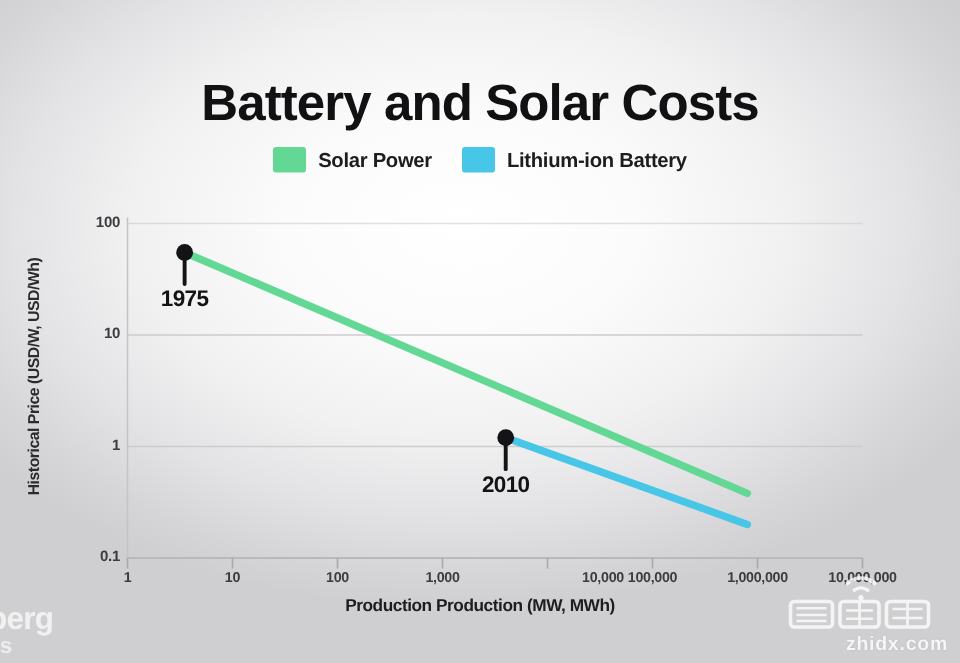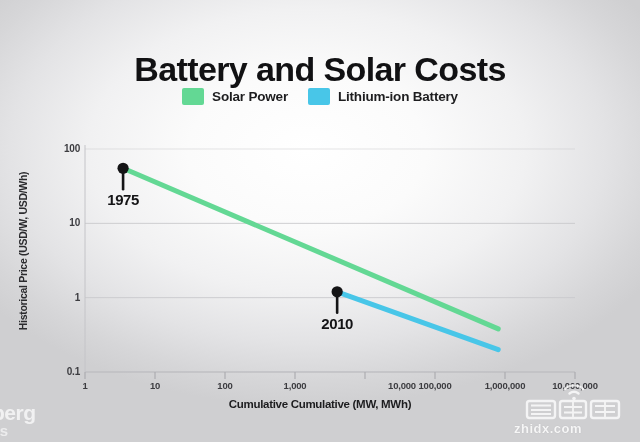--- a/index.html
+++ b/index.html
@@ -39,21 +39,21 @@
     font-weight: bold;
     letter-spacing: -0.6px;
     color: #111113;
     white-space: nowrap;
   }
 
   
   #legend {
     position: absolute;
     left: 0;
-    top: 88px;
+    top: 98px;
     width: 640px;
     display: flex;
     justify-content: center;
     gap: 20px;
   }
   .legend-item {
     display: flex;
     align-items: center;
     gap: 8px;
   }
@@ -172,21 +172,21 @@
     display: block;
     font-size: 15px;
     opacity: 0.85;
   }
 
   #watermark-right {
     position: absolute;
     right: 8px;
     bottom: 6px;
     width: 118px;
-    text-align: left;
+    text-align: right;
     opacity: 0.82;
   }
   #wm-logo-mark {
     display: block;
     margin: 0 auto;
   }
   #watermark-right .wm-domain {
     display: block;
     margin-top: 1px;
     font-size: 13px;
@@ -259,21 +259,21 @@
       <div class="x-tick-label" style="left: 155px;">10</div>
       <div class="x-tick-label" style="left: 225px;">100</div>
       <div class="x-tick-label" style="left: 295px;">1,000</div>
       <div class="x-tick-label" style="left: 365px; margin-left: 37px;">10,000</div>
       <div class="x-tick-label" style="left: 435px;">100,000</div>
       <div class="x-tick-label" style="left: 505px;">1,000,000</div>
       <div class="x-tick-label" style="left: 575px;">10,000,000</div>
     </div>
 
   <div id="y-axis-title">Historical Price (USD/W, USD/Wh)</div>
-  <div id="x-axis-title">Cumulative Cumulative (MW, MWh)</div>
+  <div id="x-axis-title">Production Production (MW, MWh)</div>
 
   <div id="annotation-labels">
       <div class="annotation-label" style="left: 123.085px; top: 191.3px;">1975</div>
       <div class="annotation-label" style="left: 337.144px; top: 314.781px;">2010</div>
     </div>
 
   <div id="watermark-left">
     <span>berg</span>
     <span class="wm-sub">ss</span>
   </div>

